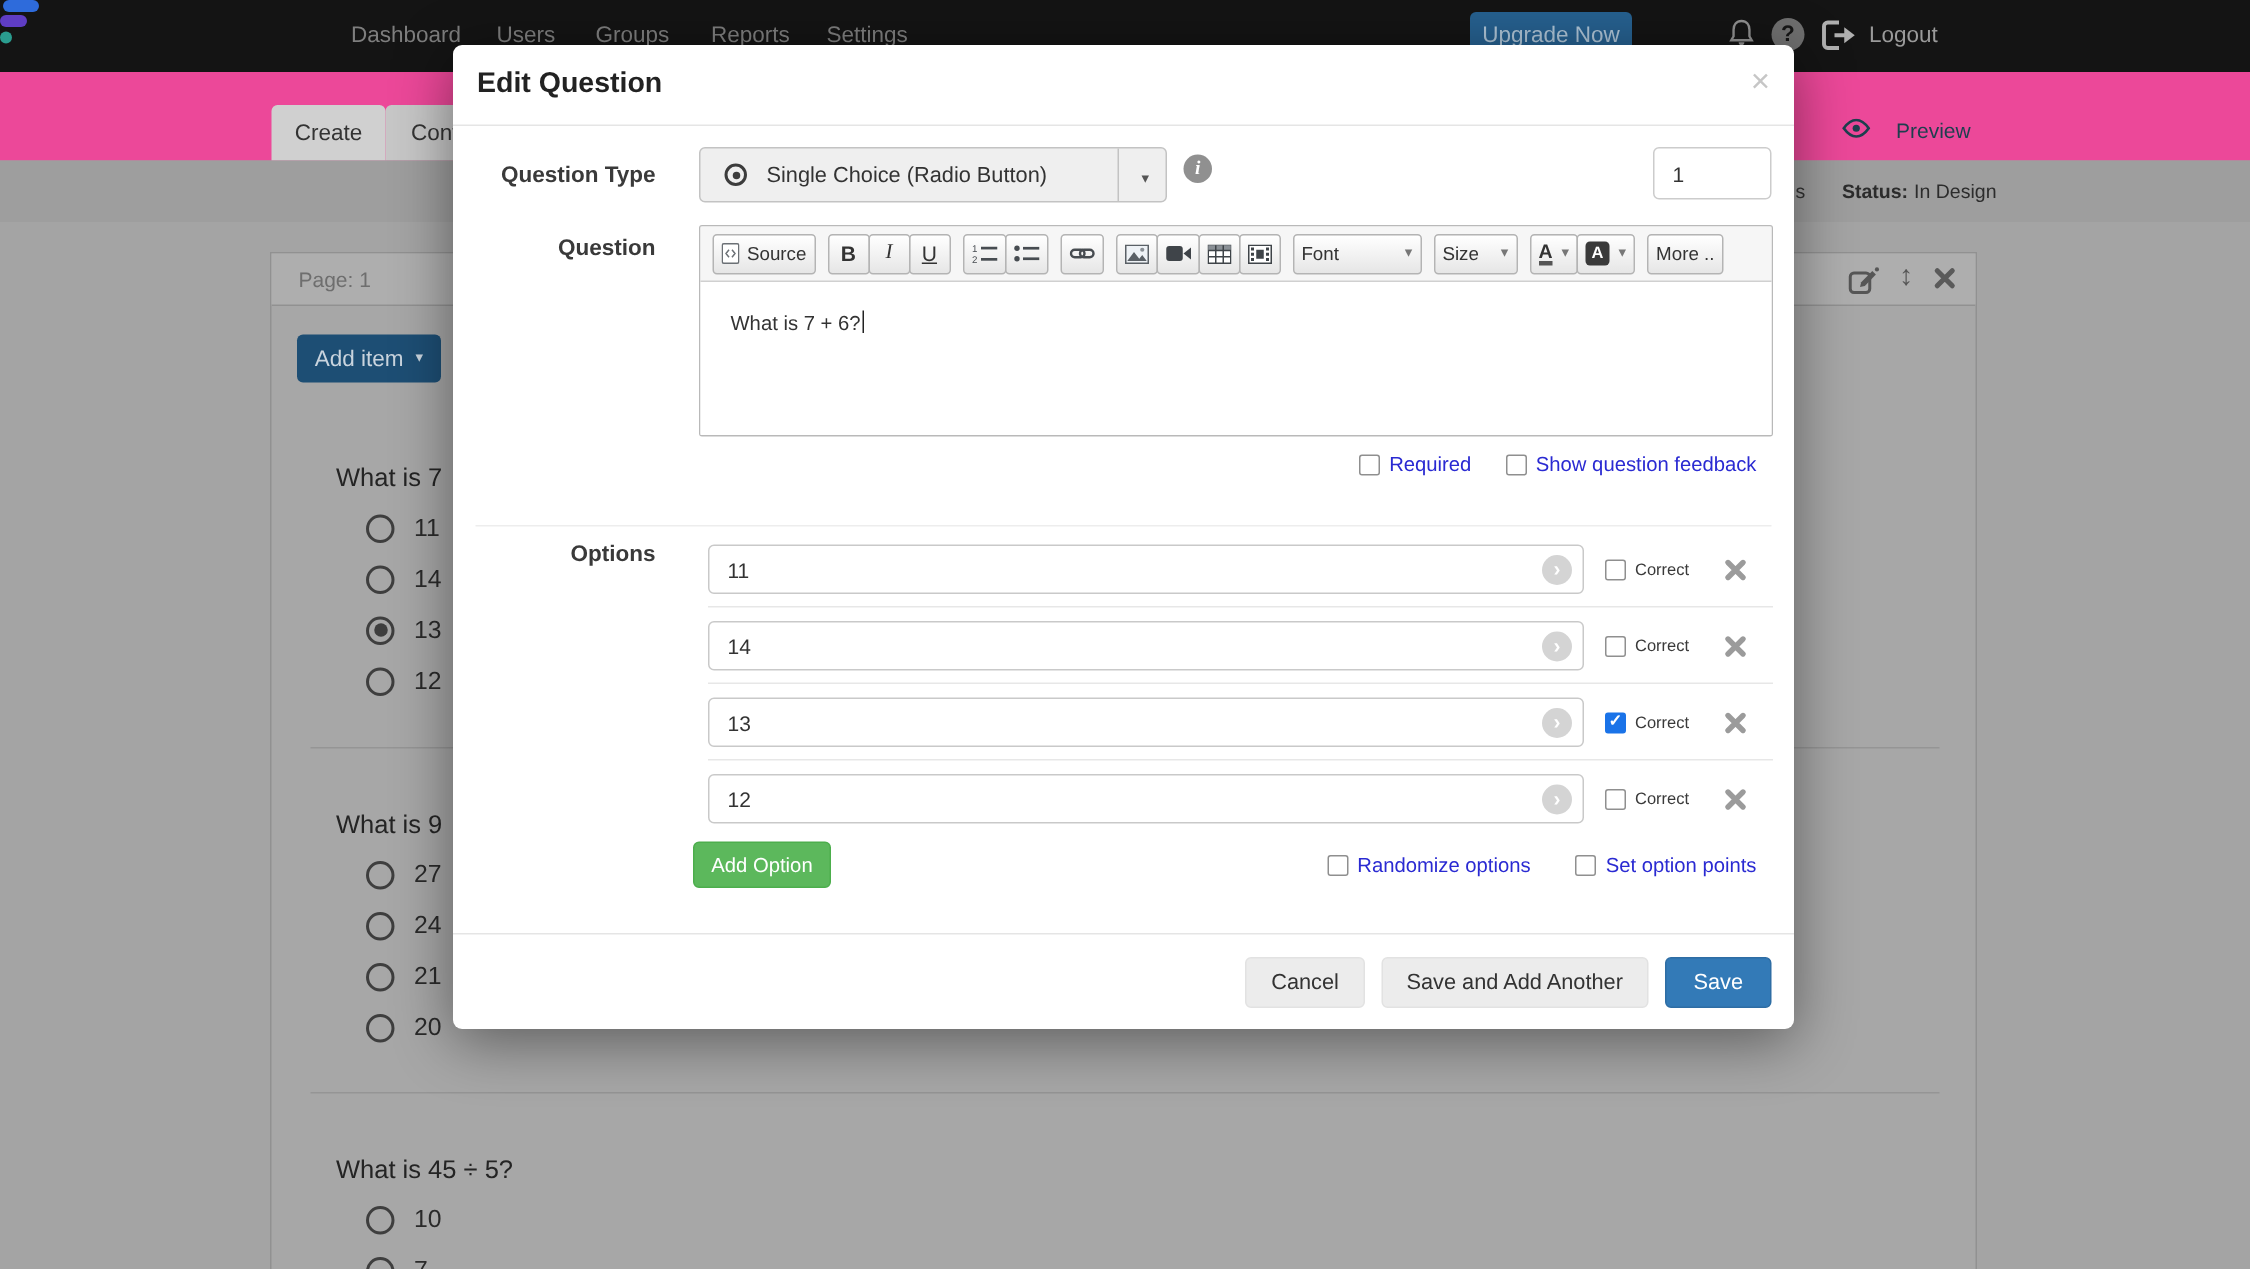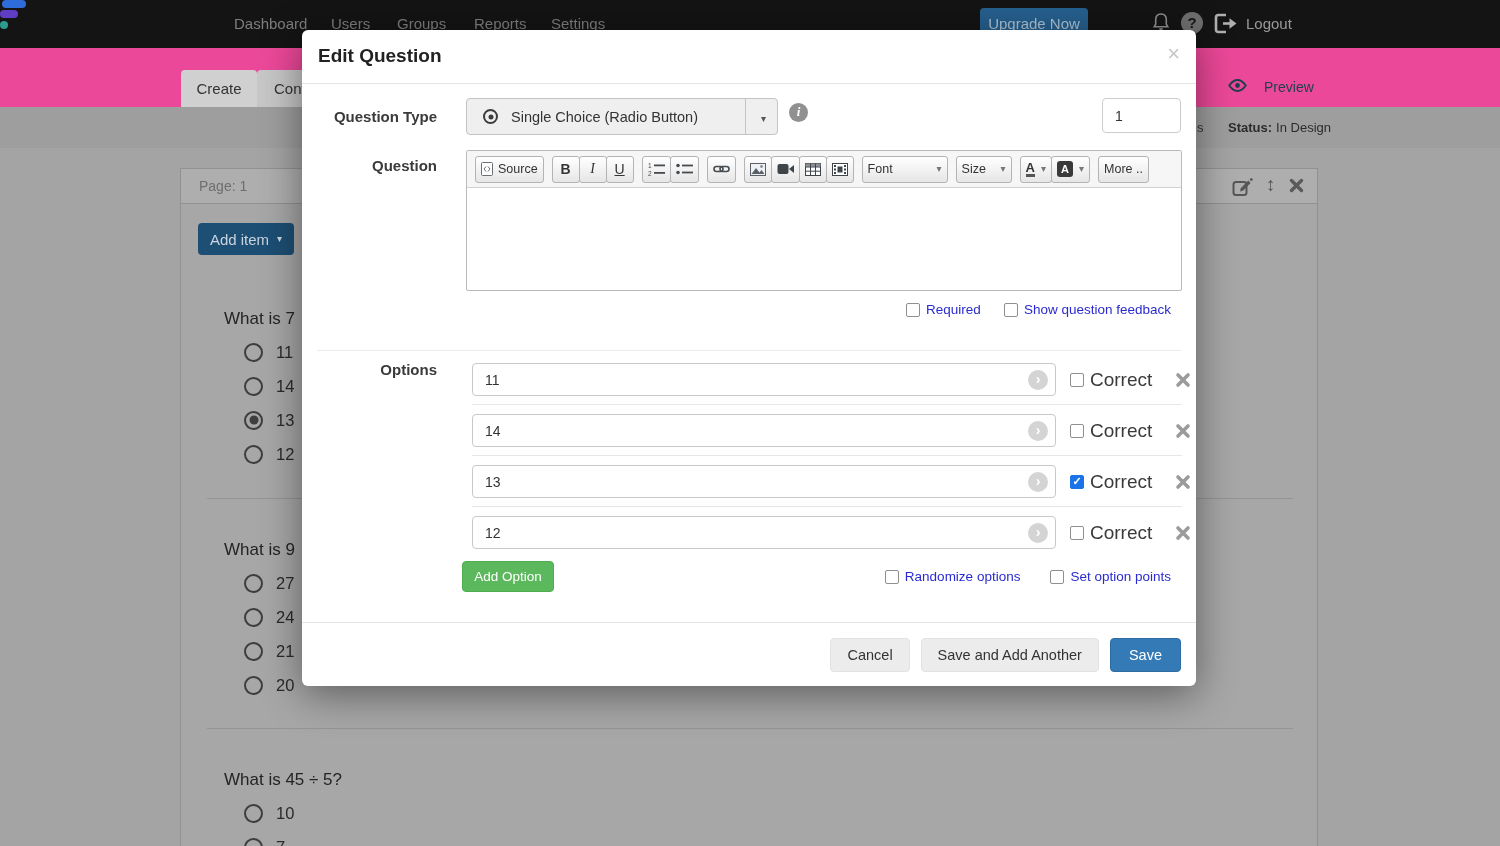--- a/index.html
+++ b/index.html
@@ -117,21 +117,21 @@
   #opt-divider { position:absolute; top:320px; left:15px; width:864px; border-top:1px solid #ededed; }
 
   .orow { position:absolute; left:170px; height:33px; display:flex; align-items:center; }
   .inputwrap { position:relative; width:584px; height:33px; }
   .oinput { width:584px; height:33px; border:1px solid #c9c9c9; border-radius:4px; padding:0 34px 0 12px;
     font-size:14px; color:#333; font-family:inherit; }
   .ochev { position:absolute; right:8px; top:6.5px; width:20px; height:20px; border-radius:50%;
     background:#d4d4d4; color:#fff; font-size:14px; font-weight:bold; text-align:center; line-height:19px;
     cursor:pointer; }
   .orow .cb { margin-left:14px; }
-  .ocorrect { margin-left:6px; font-size:19px; color:#3a3a3a; }
+  .ocorrect { margin-left:6px; font-size:11px; color:#3a3a3a; }
   .odel { margin-left:22px; cursor:pointer; line-height:0; }
   .osep { position:absolute; left:170px; width:710px; border-top:1px solid #e7e7e7; }
 
   #add-option-btn { position:absolute; left:160px; top:531px; width:92px; height:31px; background:#5cb85c;
     border:1px solid #4cae4c; border-radius:4px; color:#fff; font-size:13.5px; display:flex;
     align-items:center; justify-content:center; cursor:pointer; }
 
   #modal-footer { position:absolute; left:0; top:592px; width:100%; height:64px; border-top:1px solid #e5e5e5; }
   #footer-btns { position:absolute; right:15px; top:15px; display:flex; gap:11px; }
   .btn { height:34px; border-radius:4px; font-size:14.5px; display:flex; align-items:center;
@@ -392,20 +392,23 @@
           </div>
           <div class="tbtn">
             <span class="bgA">A</span>
             <span class="caret">▾</span>
           </div>
         </div>
         <div class="tgroup">
           <div class="tbtn">More ..</div>
         </div>
       </div>
+      <div id="ed-body">
+        <span>What is 7 + 6?</span><span id="cursor"></span>
+      </div>
     </div>
 
     <div id="req-row" class="cbrow">
       <div class="cbgroup">
         <span class="cb"></span>
         <span>Required</span>
       </div>
       <div class="cbgroup">
         <span class="cb"></span>
         <span>Show question feedback</span>

